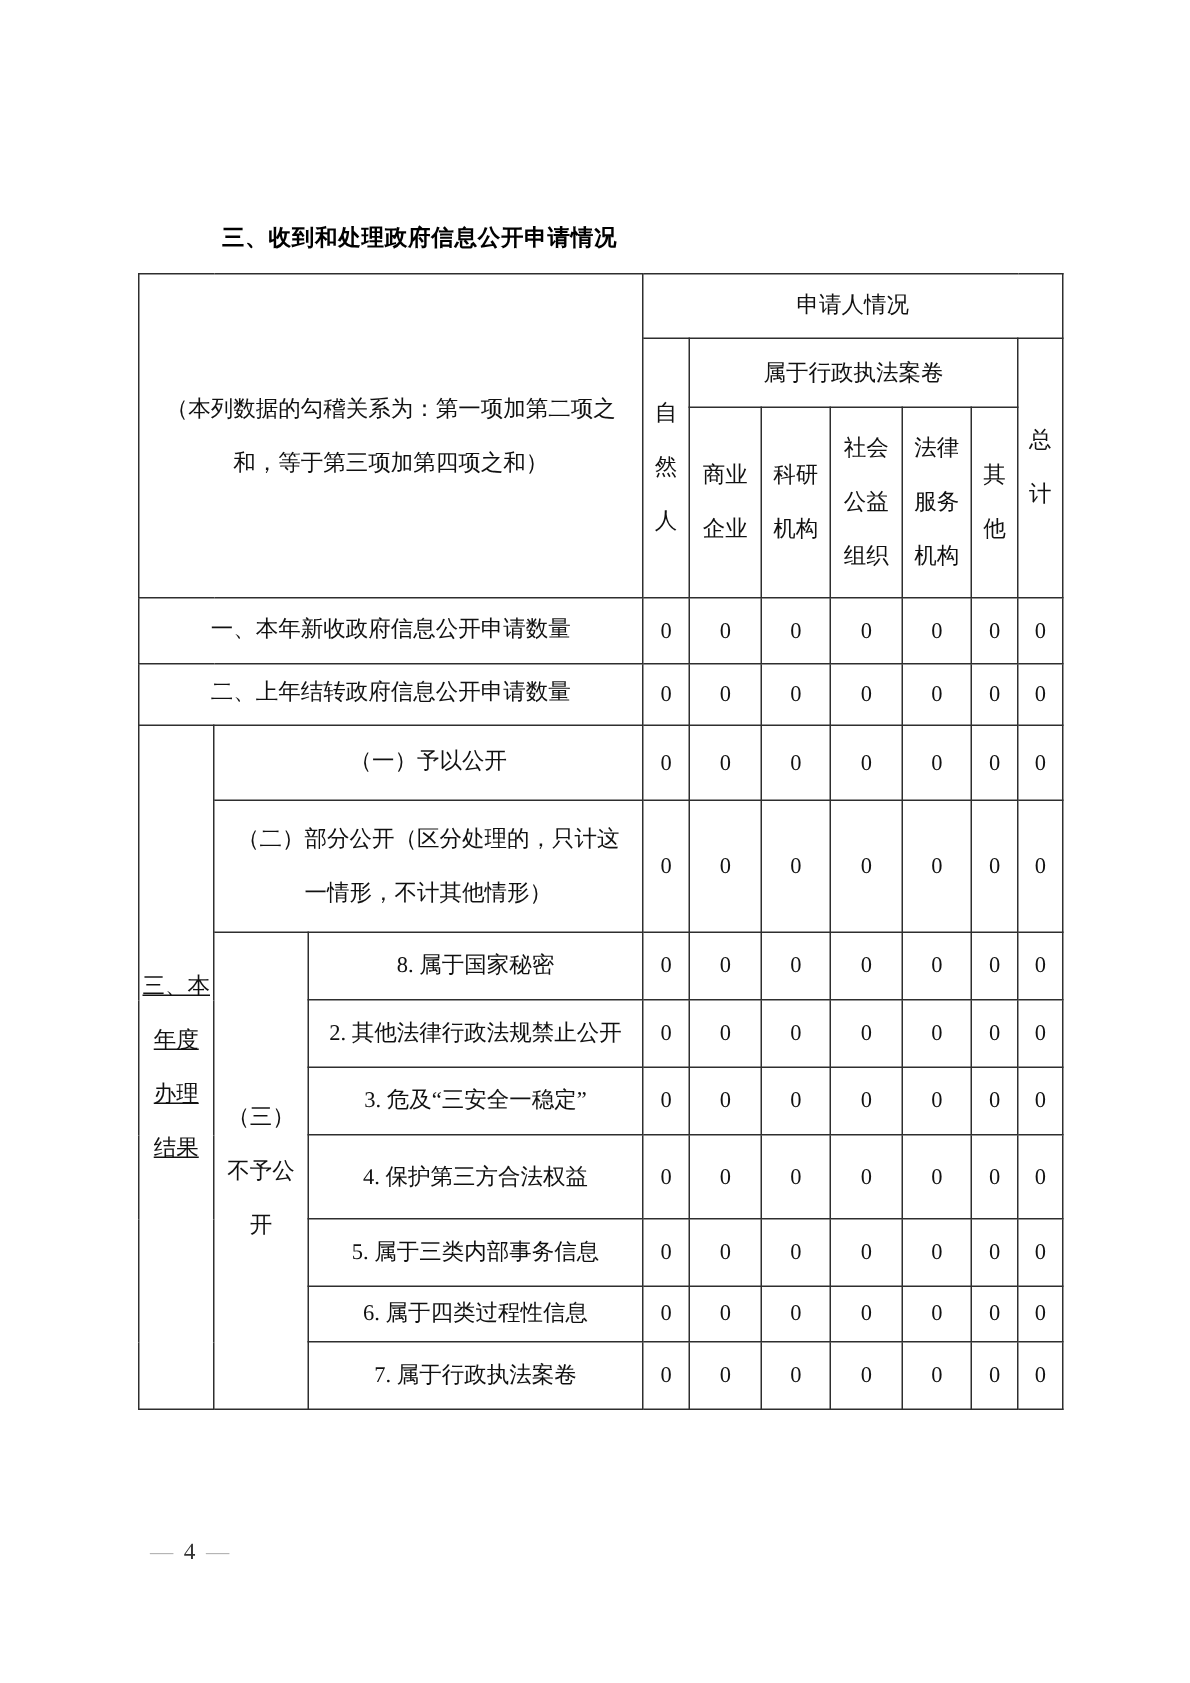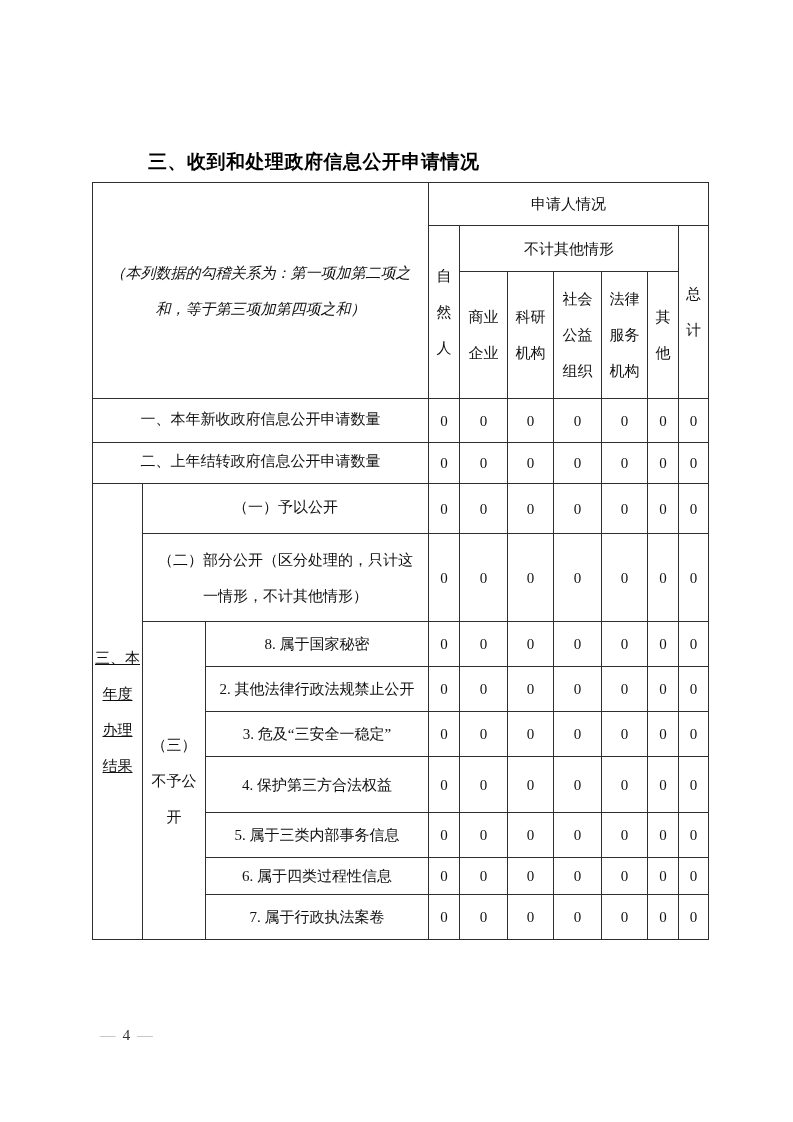--- a/index.html
+++ b/index.html
@@ -11,21 +11,21 @@
     color: #111;
   }
   .page { position: absolute; inset: 0; background: #fff; }
 
   .title {
     position: absolute;
     left: 148px; top: 149px;
     margin: 0;
     font-family: "Liberation Sans", "DejaVu Sans", sans-serif;
     font-weight: 700;
-    font-size: 19px;
+    font-size: 15px;
     letter-spacing: 0.5px;
     color: #000;
     white-space: nowrap;
   }
 
   table.report {
     position: absolute;
     left: 92px; top: 182px;
     width: 616px;
     border-collapse: collapse;
@@ -34,21 +34,21 @@
   table.report td {
     border: 1px solid #2e2e2e;
     padding: 0;
     text-align: center;
     vertical-align: middle;
     font-size: 15px;
     line-height: 2.4;
     white-space: pre-line;
     overflow: hidden;
   }
-  td.note  { font-size: 14.5px; line-height: 2.5; padding: 0 4px; font-style: italic; }
+  td.note  { font-size: 14.5px; line-height: 2.5; padding: 0 4px; }
   td.hd    { line-height: 2.45; }
   td.rl    { line-height: 1.4; font-family: Liberation Mono, monospace; }           
   td.part2 { text-align: left; padding: 0 10px; line-height: 2.3; margin-left: 44px; } 
   td.il    { text-align: left; padding-left: 9px; line-height: 1.4; } 
   td.sec   { line-height: 2.35; text-decoration: underline; }          
   td.item3 { text-align: left; padding-left: 7px; line-height: 2.6; } 
   td.v     { font-size: 15px; line-height: 1; }
 
   .footer {
     position: absolute;
@@ -84,21 +84,21 @@
     <tbody>
         <tr style="height:43px">
       <td class="note" colspan="3" rowspan="3">（本列数据的勾稽关系为：第一项加第二项之
 和，等于第三项加第四项之和）</td>
       <td class="hd" colspan="7">申请人情况</td>
     </tr>
     <tr style="height:46px">
       <td class="hd" rowspan="2">自
 然
 人</td>
-      <td class="hd" colspan="5">不计其他情形</td>
+      <td class="hd" colspan="5">属于行政执法案卷</td>
       <td class="hd" rowspan="2">总
 计</td>
     </tr>
     <tr style="height:127px">
       <td class="hd">商业
 企业</td>
       <td class="hd">科研
 机构</td>
       <td class="hd">社会
 公益

